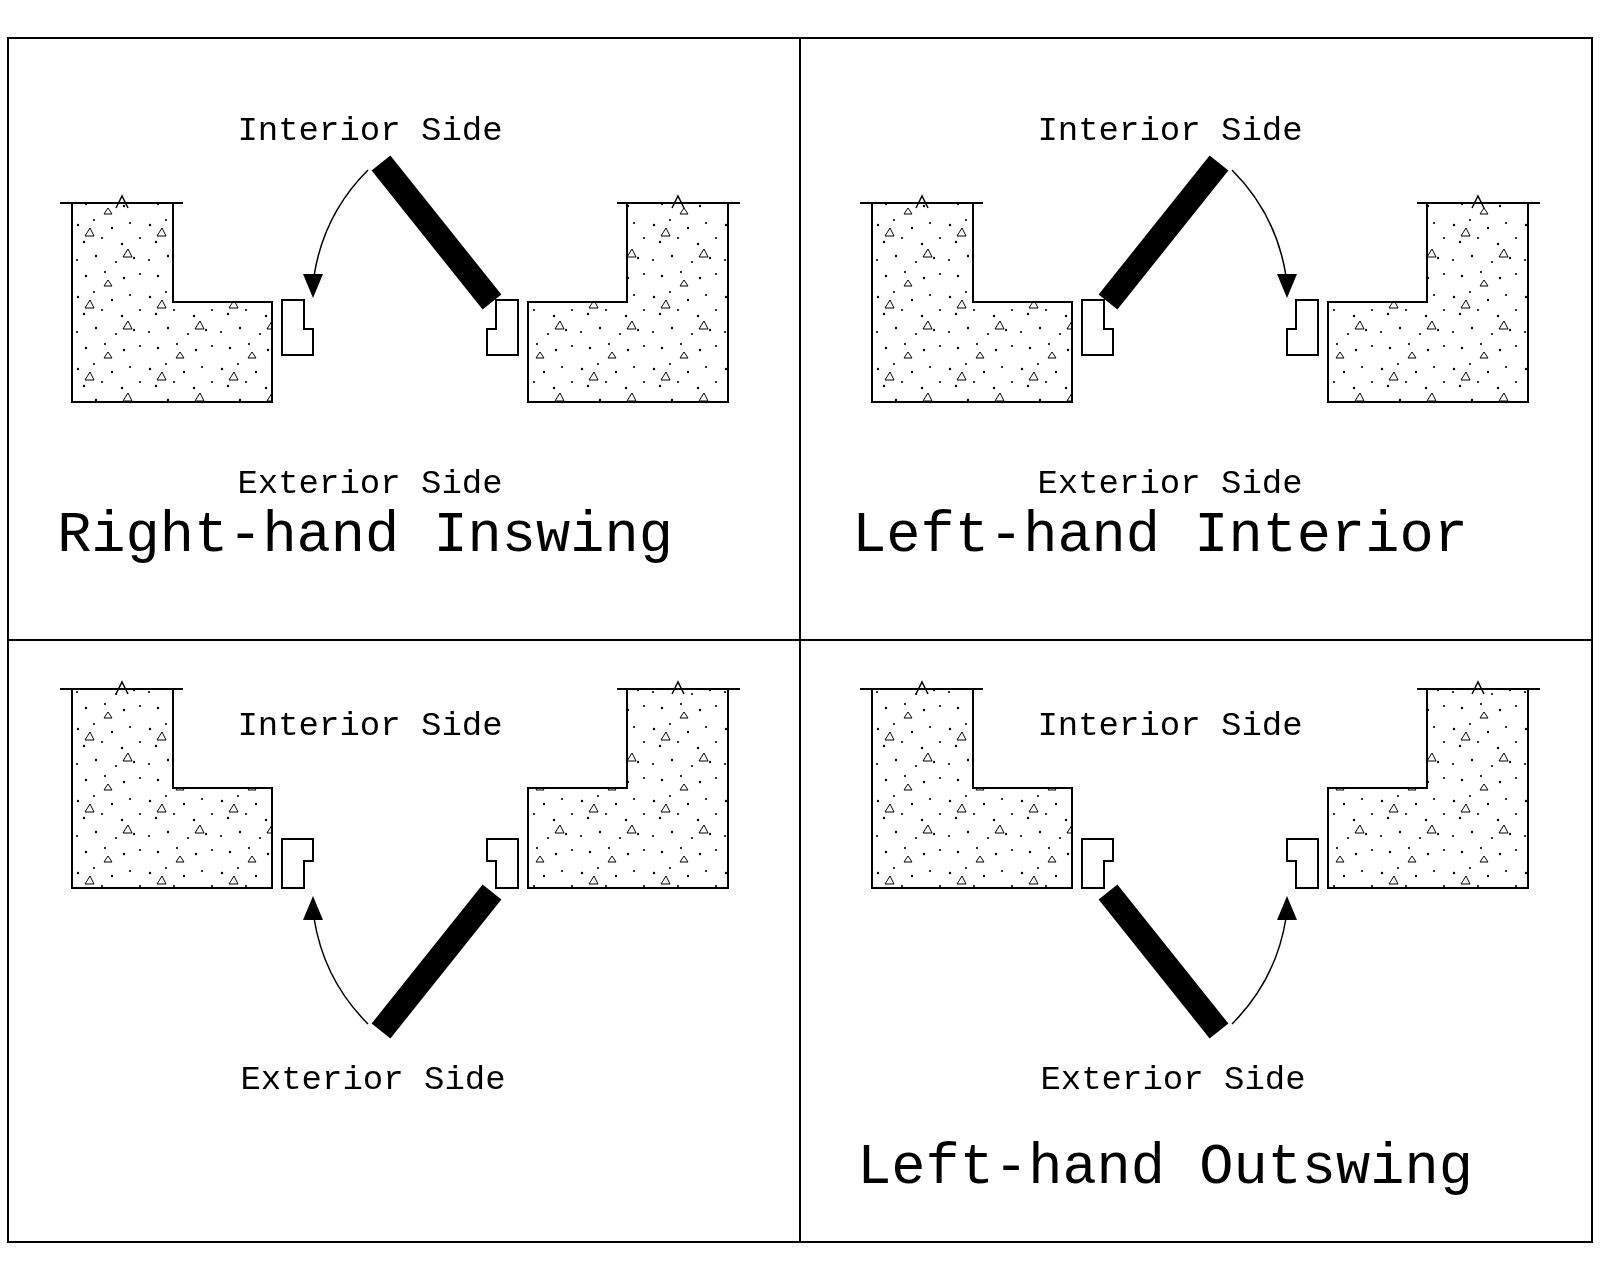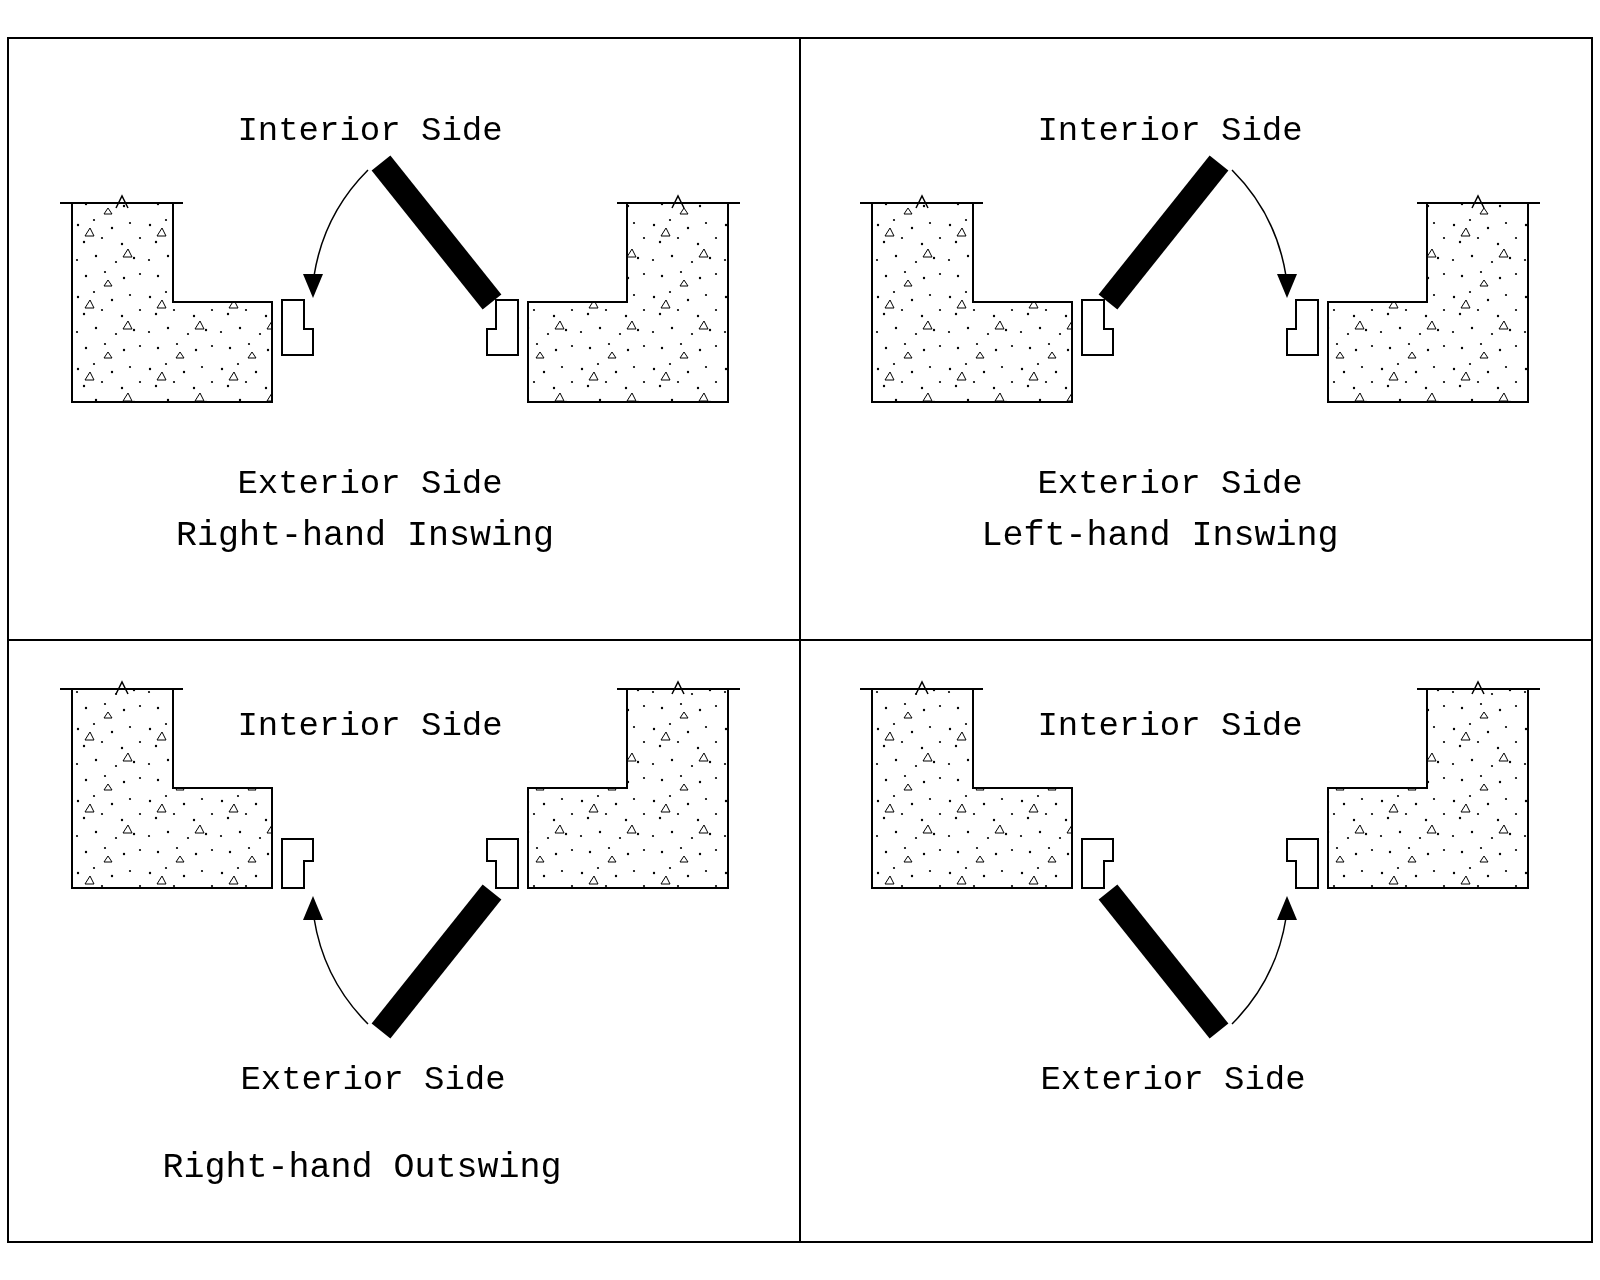--- a/index.html
+++ b/index.html
@@ -18,21 +18,21 @@
     white-space:nowrap;
     font-size:34px;
     letter-spacing:0px;
     color:#000;
     margin-top:28px;
   }
   .ttl{
     position:absolute;
     transform:translate(-50%,-50%);
     white-space:nowrap;
-    font-size:35px;
+    font-size:57px;
     color:#000;
   }
 </style>
 </head>
 <body>
 
 <div id="stage">
 
   <svg id="drawing" width="1600" height="1280" viewBox="0 0 1600 1280">
     <defs>
@@ -107,22 +107,22 @@
     <use href="#walls-out" x="800"></use>
     <use href="#door-swing" transform="translate(1600,1194) scale(-1,-1)"></use>
   </svg>
 
   <div class="lbl" style="left:370px;top:103px">Interior Side</div>
   <div class="lbl" style="left:370px;top:456px">Exterior Side</div>
   <div class="ttl" style="left:365px;top:536px">Right-hand Inswing</div>
 
   <div class="lbl" style="left:1170px;top:103px">Interior Side</div>
   <div class="lbl" style="left:1170px;top:456px">Exterior Side</div>
-  <div class="ttl" style="left:1160px;top:536px">Left-hand Inswing</div>
+  <div class="ttl" style="left:1160px;top:536px">Left-hand Interior</div>
 
   <div class="lbl" style="left:370px;top:698px">Interior Side</div>
   <div class="lbl" style="left:373px;top:1052px">Exterior Side</div>
-  <div class="ttl" style="left:362px;top:1168px">Right-hand Outswing</div>
 
   <div class="lbl" style="left:1170px;top:698px">Interior Side</div>
   <div class="lbl" style="left:1173px;top:1052px">Exterior Side</div>
+  <div class="ttl" style="left:1165px;top:1168px">Left-hand Outswing</div>
 
 </div>
 
 </body></html>

